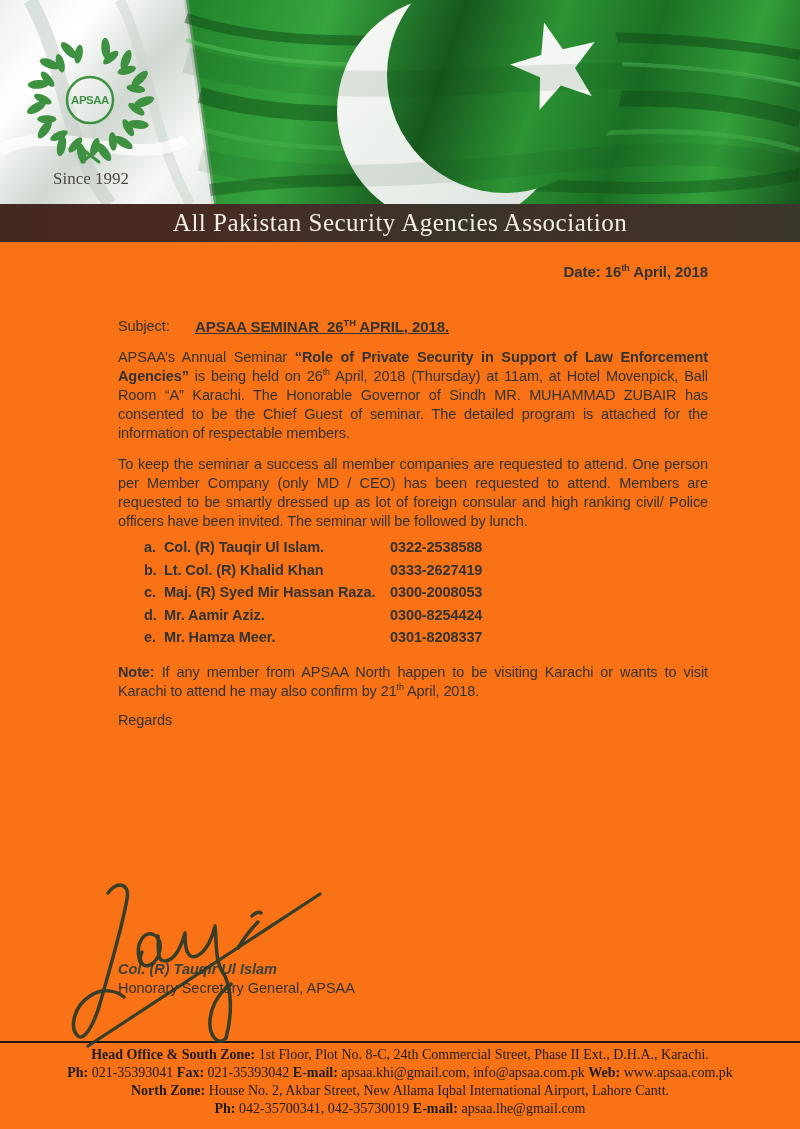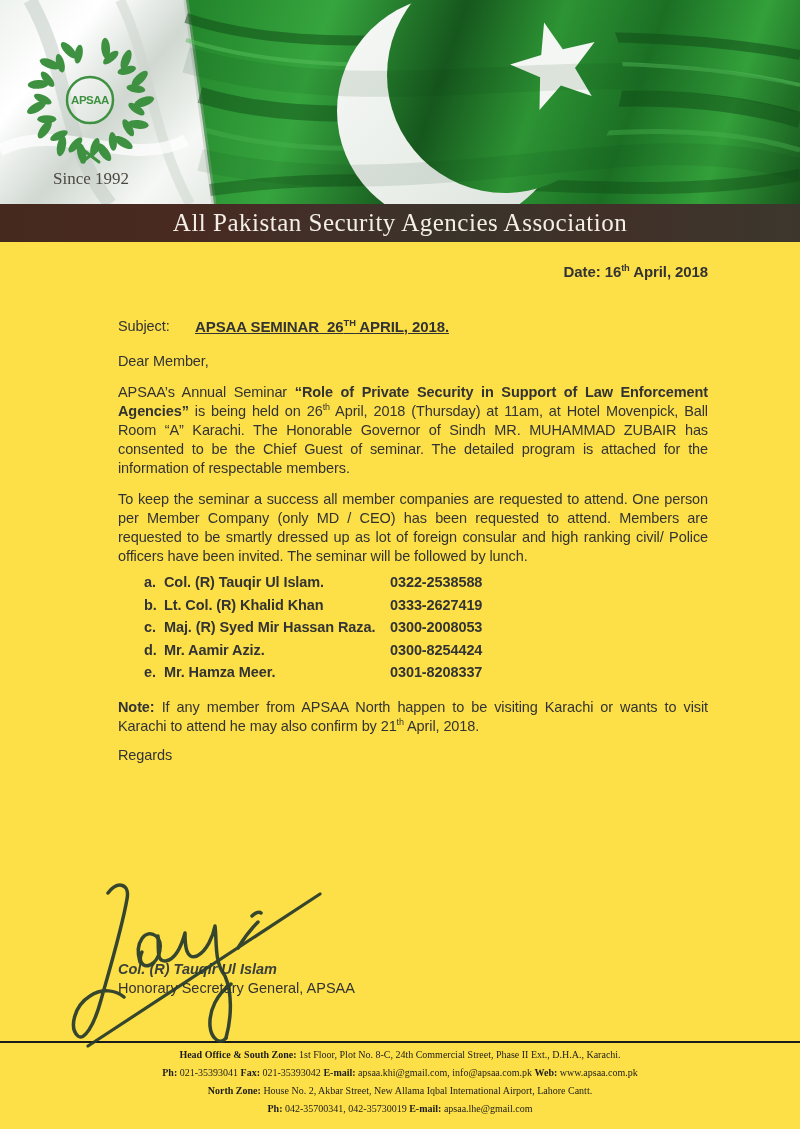--- a/index.html
+++ b/index.html
@@ -1,16 +1,16 @@
 <!DOCTYPE html>
 <html><head>
 <meta charset="utf-8">
 <style>
   html,body{margin:0;padding:0;background:#e8e8e8;}
-  .page{position:relative;width:800px;height:1129px;margin:0 auto;background:#fde047;
+  .page{position:relative;width:800px;height:1129px;margin:0 auto;background:#f97316;
         font-family:"Liberation Sans",sans-serif;color:#333;overflow:hidden;}
   
   .flag-header{position:absolute;top:0;left:0;width:800px;height:204px;}
   .banner{position:absolute;top:204px;left:0;width:800px;height:38px;display:flex;align-items:center;justify-content:center;
           background:linear-gradient(90deg,#45281e 0%,#482a20 22%,#41302a 42%,#3a342b 58%,#413028 76%,#3c372e 100%);}
   .banner-text{font-family:"Liberation Serif",serif;font-weight:normal;font-size:25px;color:#f3efe7;letter-spacing:.5px;}
   
   .letter{position:absolute;top:242px;left:118px;width:590px;font-size:14.5px;line-height:19px;letter-spacing:-.1px;z-index:2;}
   .date-row{margin-top:20px;text-align:right;font-weight:bold;font-size:15px;}
   .kv{display:flex;}
@@ -31,21 +31,21 @@
   .regards{margin-top:10px;}
   sup{font-size:62%;line-height:0;}
   .b{font-weight:bold;}
   
   .sig-block{position:absolute;top:960px;left:118px;z-index:2;font-size:14.5px;line-height:19px;}
   .sig-name{font-weight:bold;font-style:italic;color:#3a403a;}
   .sig-title{color:#333;}
   .sig-svg{position:absolute;top:0;left:0;z-index:5;pointer-events:none;}
   
   .footer{position:absolute;top:1041px;left:0;width:800px;border-top:2px solid #1b1b1b;padding-top:3px;
-          font-family:"Liberation Serif",serif;font-size:10px;line-height:18px;text-align:center;color:#1c1c1c;z-index:3;}
+          font-family:"Liberation Serif",serif;font-size:14px;line-height:18px;text-align:center;color:#1c1c1c;z-index:3;}
 </style>
 </head>
 <body>
 
 <div class="page">
 
   <div class="flag-header">
     <svg width="800" height="204" viewBox="0 0 800 204">
       <defs>
         <linearGradient id="w1" gradientUnits="userSpaceOnUse" x1="0" y1="0" x2="240" y2="204">
@@ -127,21 +127,20 @@
 
   <div class="letter">
     <div class="date-row"><span>Date: 16</span><sup>th</sup><span> April, 2018</span></div>
 
 
     <div class="kv subject-row">
       <span class="label">Subject:</span>
       <span class="subject-value"><span>APSAA SEMINAR &nbsp;26</span><sup>TH</sup><span> APRIL, 2018.</span></span>
     </div>
 
-    <p class="salutation">Dear Member,</p>
 
     <p class="para"><span>APSAA’s Annual Seminar </span><span class="b">“Role of Private Security in Support of Law Enforcement Agencies”</span><span> is being held on 26</span><sup>th</sup><span> April, 2018 (Thursday) at 11am, at Hotel Movenpick, Ball Room “A” Karachi. The Honorable Governor of Sindh MR. MUHAMMAD ZUBAIR has consented to be the Chief Guest of seminar. The detailed program is attached for the information of respectable members.</span></p>
     <p class="para">To keep the seminar a success all member companies are requested to attend. One person per Member Company (only MD / CEO) has been requested to attend. Members are requested to be smartly dressed up as lot of foreign consular and high ranking civil/ Police officers have been invited. The seminar will be followed by lunch.</p>
 
     <div class="contacts">
       <div class="crow">
         <span class="cletter b">a.</span>
         <span class="cname b">Col. (R) Tauqir Ul Islam.</span>
         <span class="cphone b">0322-2538588</span>
       </div>

